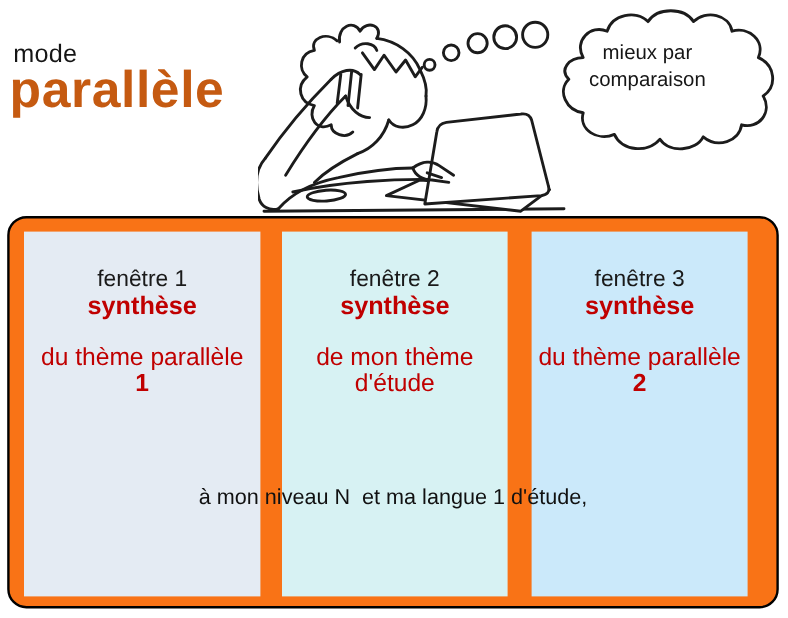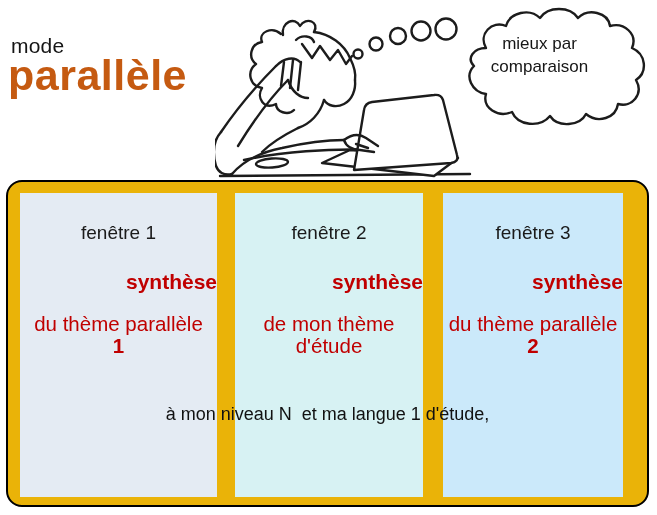--- a/index.html
+++ b/index.html
@@ -23,33 +23,33 @@
 
   
   .cloud-text {
     position:absolute; left:462px; top:33px; width:155px;
     text-align:center; font-size:17px; line-height:22.5px; color:#161616;
   }
 
   
   .main-box {
     position:absolute; left:6px; top:180px; width:643px; height:327px;
-    border:2.5px solid #000; border-radius:16px; background:#eab308;
+    border:2.5px solid #000; border-radius:16px; background:#f97316;
     box-sizing:border-box;
   }
   .panel {
     position:absolute; top:11px; height:304px; z-index:1;
     text-align:center;
   }
   .panel-1 { left:12px;  width:197px; background:#e4ebf3; }
   .panel-2 { left:227px; width:188px; background:#d7f2f3; }
   .panel-3 { left:435px; width:180px; background:#cbe9fa; }
 
   .panel .win  { margin-top:29px; font-size:19px; color:#1a1a1a; }
-  .panel .syn  { margin-top:26px; font-size:21px; font-weight:bold; color:#c00000;text-align:right; }
+  .panel .syn  { font-size:21px; font-weight:bold; color:#c00000; }
   .panel .det  { margin-top:19px; font-size:20.5px; line-height:22px; color:#c00000; }
   .panel .det2 { font-size:20.5px; line-height:22px; color:#c00000; }
   .panel .det2.bold-num { font-weight:bold; }
 
   .footer-note {
     position:absolute; left:0; right:0; top:212px; z-index:2;
     text-align:center; font-size:18px; line-height:41px; color:#111;
   }
   .footer-note .l1 { white-space:pre; }
 </style>

